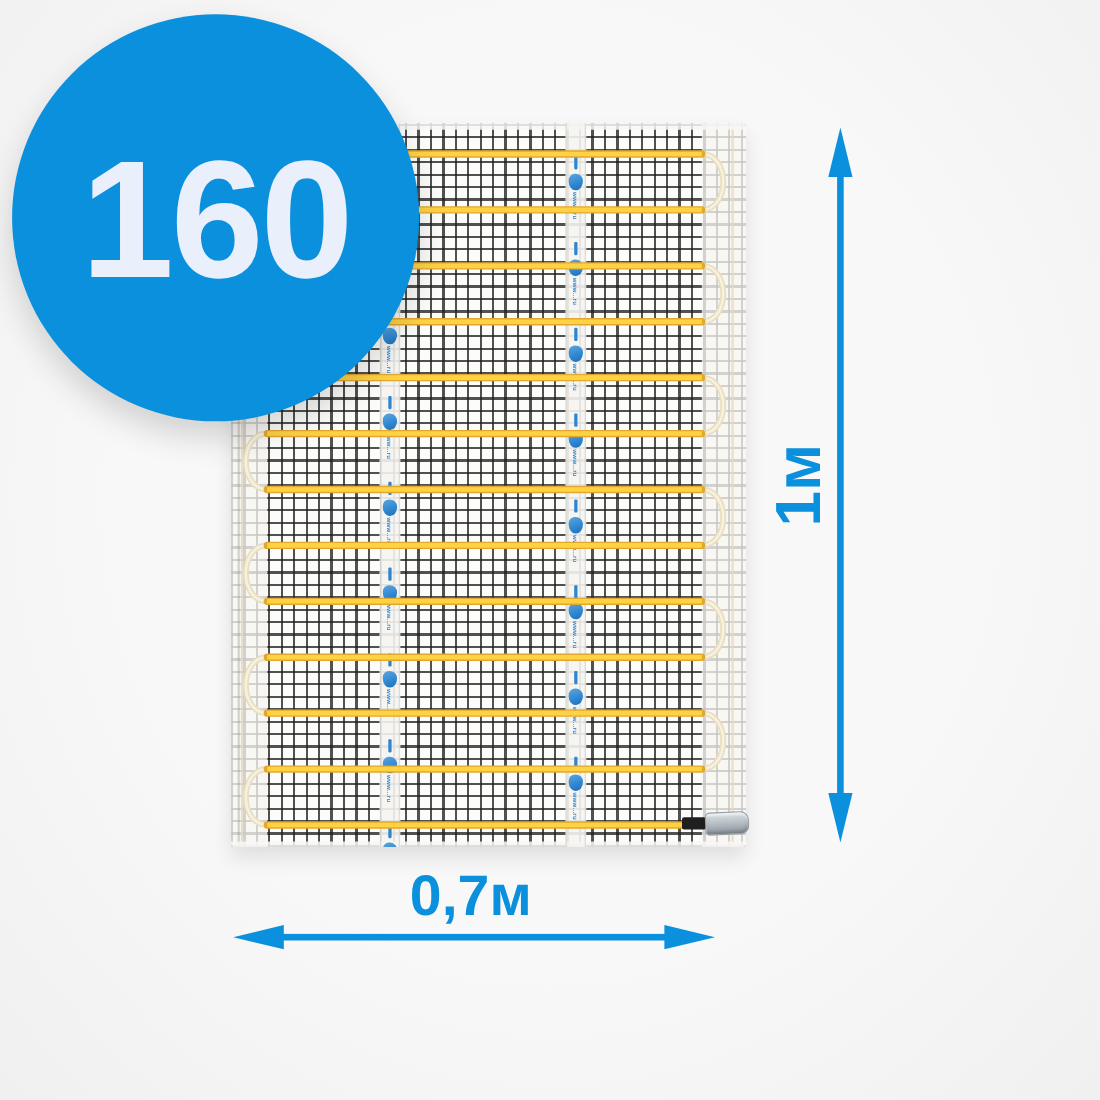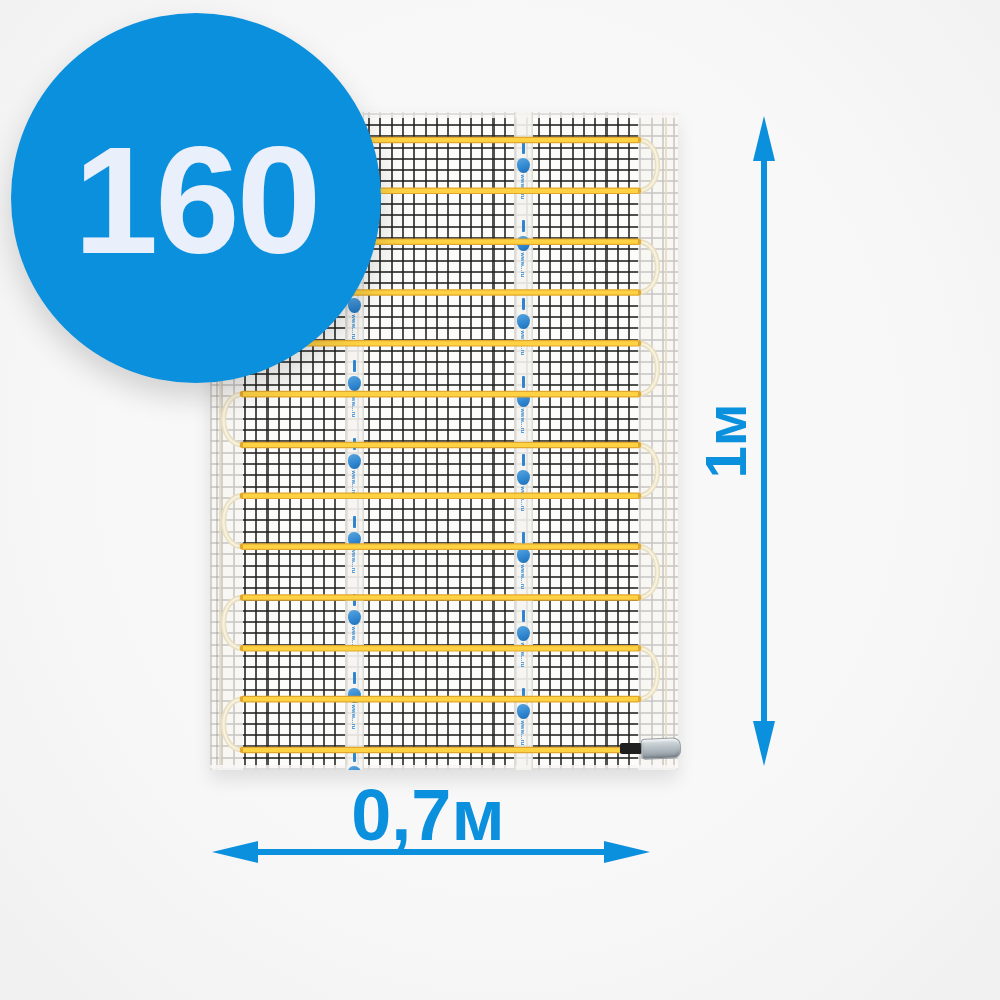--- a/index.html
+++ b/index.html
@@ -101,21 +101,21 @@
   }
   .hh-left{left:212px; top:841px; width:0; height:0;
     border-top:11px solid transparent; border-bottom:11px solid transparent;
     border-right:46px solid var(--accent-blue,#0a90dd);}
   .hh-shaft{left:253px; top:849px; width:356px; height:6px; background:var(--accent-blue,#0a90dd);}
   .hh-right{left:604px; top:841px; width:0; height:0;
     border-top:11px solid transparent; border-bottom:11px solid transparent;
     border-left:46px solid var(--accent-blue,#0a90dd);}
   .h-label{
     position:absolute; left:318px; top:786px; width:220px; height:62px; line-height:58px;
-    font-size:72px; font-weight:700; text-align:center; color:var(--accent-blue,#0a90dd);
+    font-size:52px; font-weight:700; text-align:center; color:var(--accent-blue,#0a90dd);
   }
 </style>
 </head>
 <body>
 
 <div class="stage">
 
   <div class="mat">
     <div class="mesh"></div>
     <div class="selvedge left">

